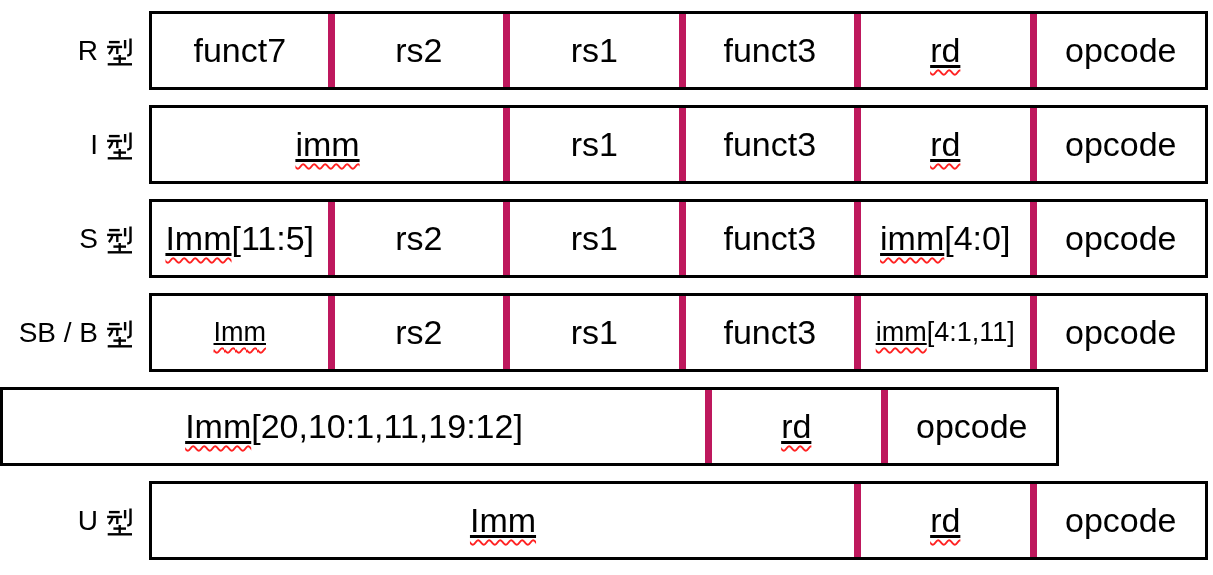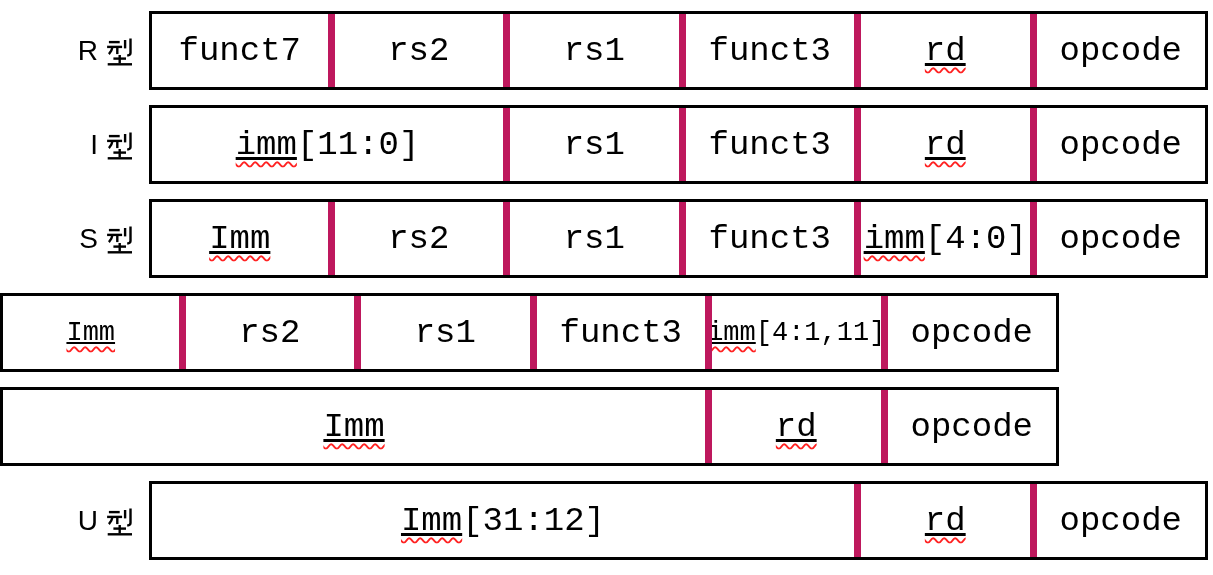--- a/index.html
+++ b/index.html
@@ -41,21 +41,20 @@
     flex: 0 0 auto;
     transform: translateY(1px);
   }
   .boxes {
     width: 1059px;
     box-sizing: border-box;
     display: grid;
     grid-template-columns: repeat(24, 1fr);
     border: 3px solid #000000;
     background: #ffffff;
-    font-family: Liberation Mono, monospace;
   }
   .cell {
     display: flex;
     align-items: center;
     justify-content: center;
     border-left: 7px solid #be185d;
     font-size: 34px;
     overflow: hidden;
     white-space: nowrap;
   }
@@ -138,21 +137,20 @@
             <path d="M85 5 V53 Q85 60 74 62"></path>
             <path d="M49 60 V88"></path>
             <path d="M28 72 H70"></path>
             <path d="M9 91 H90"></path>
           </g>
         </svg>
     </div>
     <div class="boxes">
       <div class="cell c8">
           <span class="miss"><span class="u">imm</span></span>
-          <span>[11:0]</span>
         </div>
       <div class="cell c4">
           <span>rs1</span>
         </div>
       <div class="cell c4">
           <span>funct3</span>
         </div>
       <div class="cell c4">
           <span class="miss"><span class="u">rd</span></span>
           <span></span>
@@ -176,20 +174,21 @@
             <path d="M85 5 V53 Q85 60 74 62"></path>
             <path d="M49 60 V88"></path>
             <path d="M28 72 H70"></path>
             <path d="M9 91 H90"></path>
           </g>
         </svg>
     </div>
     <div class="boxes">
       <div class="cell c4">
           <span class="miss"><span class="u">Imm</span></span>
+          <span>[11:5]</span>
         </div>
       <div class="cell c4">
           <span>rs2</span>
         </div>
       <div class="cell c4">
           <span>rs1</span>
         </div>
       <div class="cell c4">
           <span>funct3</span>
         </div>
@@ -197,20 +196,36 @@
           <span class="miss"><span class="u">imm</span></span>
           <span>[4:0]</span>
         </div>
       <div class="cell c4">
           <span>opcode</span>
         </div>
     </div>
   </div>
 
   <div class="irow">
+    <div class="rlabel">
+      <span>SB / B</span>
+      <svg class="xing" viewBox="0 0 100 100" width="30" height="30">
+          <g stroke="#000" stroke-width="8" fill="none">
+            <path d="M13 17 H49"></path>
+            <path d="M7 33 H57"></path>
+            <path d="M25 33 Q23 47 13 57"></path>
+            <path d="M41 33 V57"></path>
+            <path d="M67 10 V38"></path>
+            <path d="M85 5 V53 Q85 60 74 62"></path>
+            <path d="M49 60 V88"></path>
+            <path d="M28 72 H70"></path>
+            <path d="M9 91 H90"></path>
+          </g>
+        </svg>
+    </div>
     <div class="boxes">
       <div class="cell c4 small">
           <span class="miss"><span class="u">Imm</span></span>
         </div>
       <div class="cell c4">
           <span>rs2</span>
         </div>
       <div class="cell c4">
           <span>rs1</span>
         </div>
@@ -224,20 +239,21 @@
       <div class="cell c4">
           <span>opcode</span>
         </div>
     </div>
   </div>
 
   <div class="irow">
     <div class="boxes">
       <div class="cell c16">
           <span class="miss"><span class="u">Imm</span></span>
+          <span>[20,10:1,11,19:12]</span>
         </div>
       <div class="cell c4">
           <span class="miss"><span class="u">rd</span></span>
           <span></span>
         </div>
       <div class="cell c4">
           <span>opcode</span>
         </div>
     </div>
   </div>
@@ -255,21 +271,20 @@
             <path d="M85 5 V53 Q85 60 74 62"></path>
             <path d="M49 60 V88"></path>
             <path d="M28 72 H70"></path>
             <path d="M9 91 H90"></path>
           </g>
         </svg>
     </div>
     <div class="boxes">
       <div class="cell c16">
           <span class="miss"><span class="u">Imm</span></span>
-          <span>[31:12]</span>
         </div>
       <div class="cell c4">
           <span class="miss"><span class="u">rd</span></span>
           <span></span>
         </div>
       <div class="cell c4">
           <span>opcode</span>
         </div>
     </div>
   </div>

